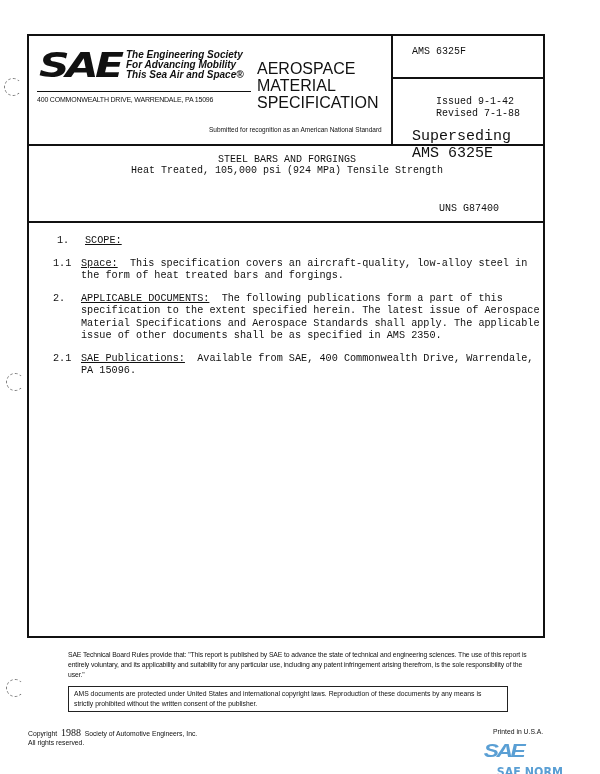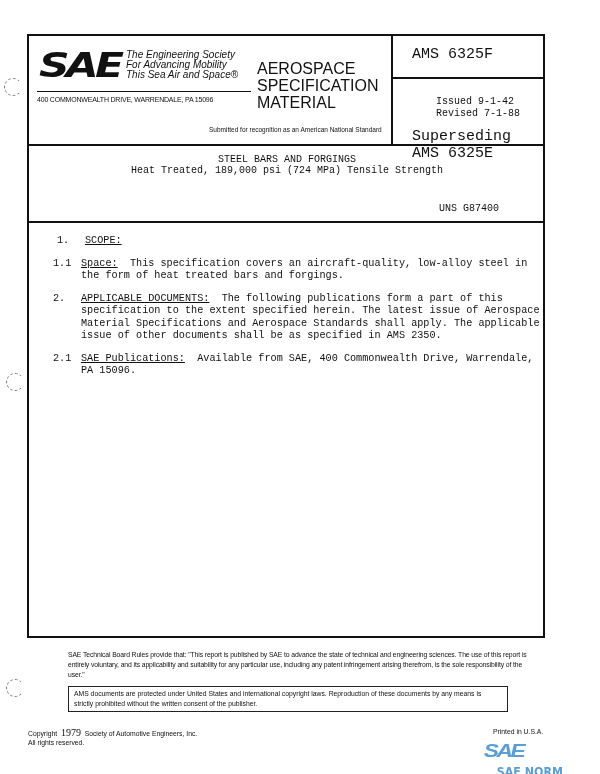--- a/index.html
+++ b/index.html
@@ -5,27 +5,27 @@
   html, body { margin:0; padding:0; background:#fff; }
   body { width:600px; height:774px; position:relative; overflow:hidden; font-family:"Liberation Sans", sans-serif; color:#111; }
   .hole { position:absolute; width:16px; height:16px; border:1px dashed #777; border-radius:50%; border-right-color:transparent; }
   .frame { position:absolute; left:27px; top:34px; width:518px; height:604px; border:2px solid #111; box-sizing:border-box; }
   .hdr-left { position:absolute; left:0; top:0; width:362px; height:109px; }
   .hdr-vline { position:absolute; left:362px; top:0; width:2px; height:109px; background:#111; }
   .hdr-hline1 { position:absolute; left:364px; top:41px; width:152px; height:2px; background:#111; }
   .hdr-hline2 { position:absolute; left:0; top:108px; width:516px; height:2px; background:#111; }
   .title-hline { position:absolute; left:0; top:185px; width:516px; height:2px; background:#111; }
   .sae-logo { position:absolute; left:10px; top:12px; font-family:"DejaVu Sans", sans-serif; font-weight:900; font-style:italic; font-size:34px; letter-spacing:-3px; transform:scaleX(1.25); transform-origin:left; line-height:34px; }
-  .tagline { position:absolute; left:97px; top:14px; font-size:10px; font-weight:normal; font-style:italic; line-height:10px; }
+  .tagline { position:absolute; left:97px; top:14px; font-size:10px; font-weight:bold; font-style:italic; line-height:10px; }
   .addr-line { position:absolute; left:8px; top:55px; width:214px; height:1px; background:#111; }
   .addr { position:absolute; left:8px; top:60px; font-size:7px; letter-spacing:-0.2px; }
   .ams-title { position:absolute; left:228px; top:24px; font-weight:normal; font-size:16px; line-height:17px; }
   .submitted { position:absolute; left:180px; top:90px; font-size:6.5px; }
   .mono { font-family:"Liberation Mono", monospace; }
-  .ams-no { position:absolute; left:383px; top:10px; font-size:15px; }
+  .ams-no { position:absolute; left:383px; top:10px; font-size:10px; }
   .issued { position:absolute; left:383px; top:60px; font-size:10px; line-height:12px;margin-left:24px; }
   .superseding { position:absolute; left:383px; top:92px; font-size:15px; }
   .title-block { position:absolute; left:0; top:118px; width:516px; text-align:center; font-size:10px; line-height:11px; }
   .uns { position:absolute; left:0; top:167px; width:470px; text-align:right; font-size:10px; }
   .body-text { position:absolute; left:24px; top:199px; width:490px; font-size:10.2px; line-height:12.5px; }
   .para { display:flex; margin-bottom:10px; }
   .para .num { width:28px; flex:none; }
   .para .txt { flex:1; }
   .u { text-decoration:underline; }
   .footer-rules { position:absolute; left:68px; top:650px; width:462px; font-size:6.8px; line-height:10px; letter-spacing:-0.1px; }
@@ -49,38 +49,38 @@
     <div class="sae-logo">SAE</div>
     <div class="tagline">
       <div>The Engineering Society</div>
       <div>For Advancing Mobility</div>
       <div>This Sea Air and Space®</div>
     </div>
     <div class="addr-line"></div>
     <div class="addr">400 COMMONWEALTH DRIVE, WARRENDALE, PA 15096</div>
     <div class="ams-title">
       <div>AEROSPACE</div>
+      <div>MATERIAL</div>
       <div>SPECIFICATION</div>
-      <div>MATERIAL</div>
     </div>
     <div class="submitted">Submitted for recognition as an American National Standard</div>
   </div>
   <div class="hdr-vline"></div>
   <div class="hdr-hline1"></div>
   <div class="ams-no mono">AMS 6325F</div>
   <div class="issued mono">
     <div>Issued 9-1-42</div>
     <div>Revised 7-1-88</div>
   </div>
   <div class="superseding mono">Superseding AMS 6325E</div>
   <div class="hdr-hline2"></div>
 
   <div class="title-block mono">
     <div>STEEL BARS AND FORGINGS</div>
-    <div>Heat Treated, 189,000 psi (724 MPa) Tensile Strength</div>
+    <div>Heat Treated, 105,000 psi (924 MPa) Tensile Strength</div>
   </div>
   <div class="uns mono">UNS G87400</div>
   <div class="title-hline"></div>
 
   <div class="body-text mono">
     <div class="para" style="margin-left:4px;">
       <span class="num">1.</span>
       <span class="txt"><span class="u">SCOPE:</span></span>
     </div>
     <div class="para">
@@ -97,21 +97,21 @@
     </div>
   </div>
 </div>
 
 <div class="footer-rules">SAE Technical Board Rules provide that: "This report is published by SAE to advance the state of technical and engineering sciences. The use of this report is entirely voluntary, and its applicability and suitability for any particular use, including any patent infringement arising therefrom, is the sole responsibility of the user."</div>
 <div class="notice-box">AMS documents are protected under United States and international copyright laws. Reproduction of these documents by any means is strictly prohibited without the written consent of the publisher.</div>
 
 <div class="copyright">
   <div>
     <span>Copyright</span>&nbsp;
-    <span class="year">1979</span>&nbsp;
+    <span class="year">1988</span>&nbsp;
     <span>Society of Automotive Engineers, Inc.</span>
   </div>
   <div>All rights reserved.</div>
 </div>
 <div class="printed">Printed in U.S.A.</div>
 
 <div class="watermark">
   <span class="wm-logo">SAE</span>
   <span class="wm-text">SAE NORM</span>
   

